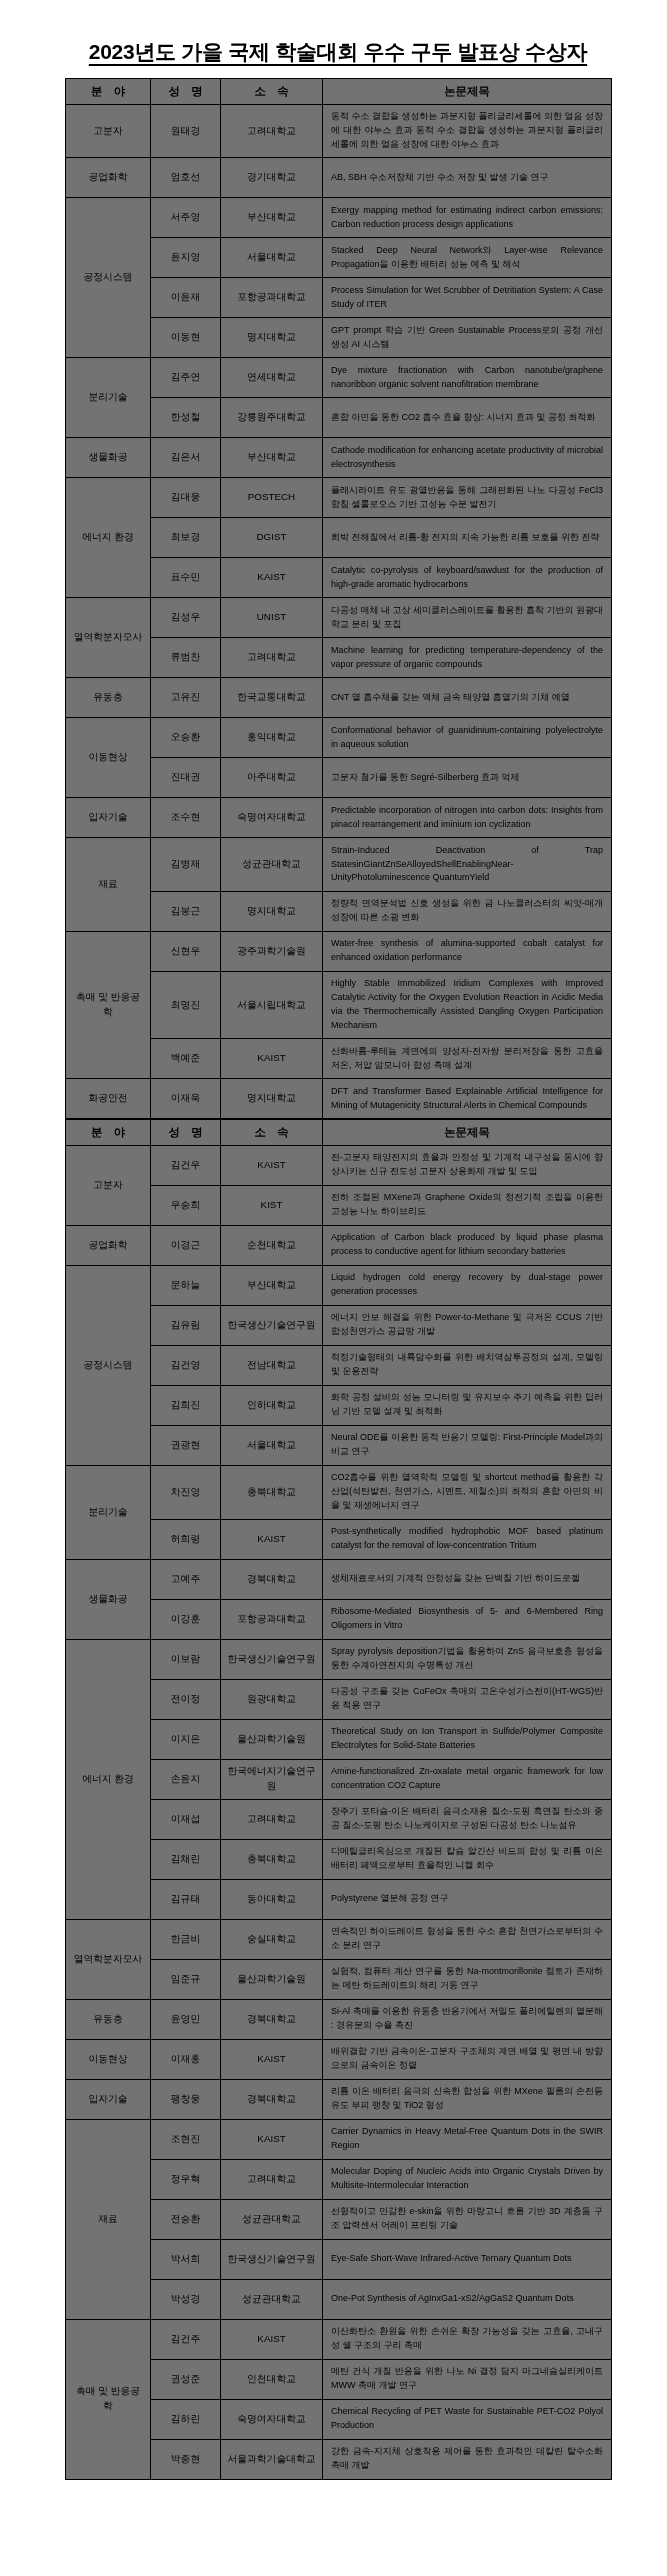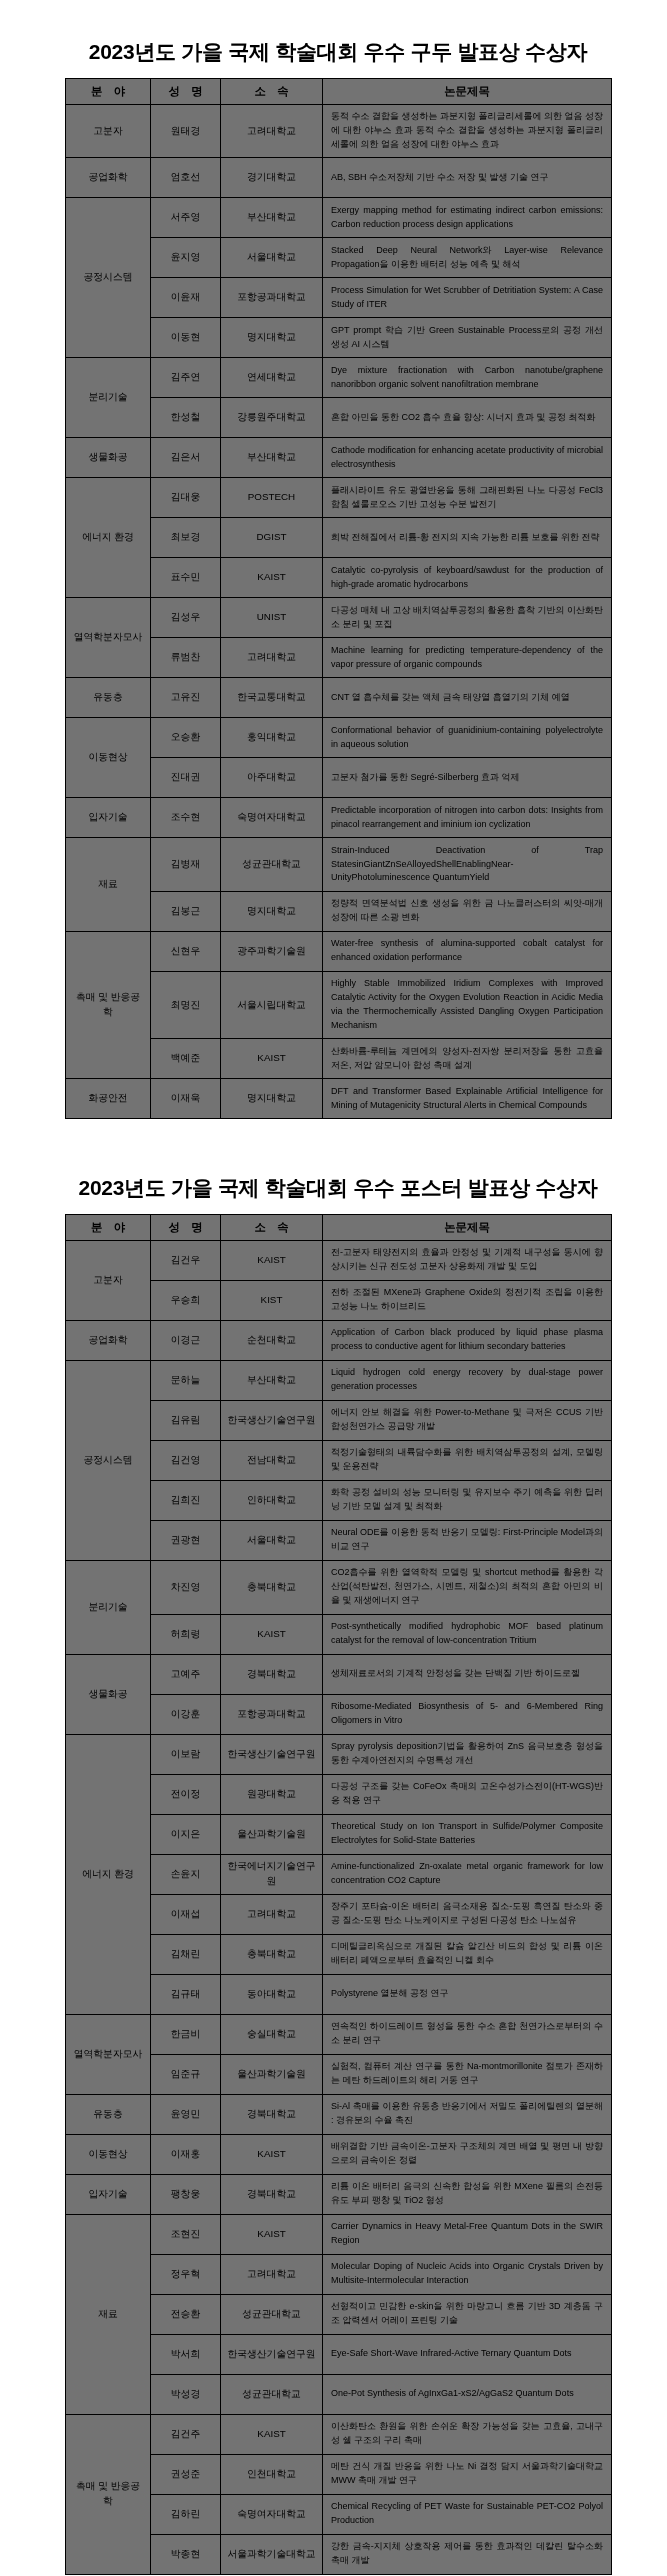--- a/index.html
+++ b/index.html
@@ -15,20 +15,21 @@
     padding: 38px 57px 63px 65px;
     background: #ffffff;
   }
   .doc-title {
     width: 546px;
     font-size: 21px;
     font-weight: 800;
     letter-spacing: -0.3px;
     text-align: center;
     margin: 0 0 12px 0;
+    text-decoration: underline;
     text-decoration-thickness: 2px;
     text-underline-offset: 4.7px;
     white-space: nowrap;
   }
   .doc-title--second {
     margin-top: 55px;
   }
   table.awards-table {
     border-collapse: collapse;
     table-layout: fixed;
@@ -156,21 +157,21 @@
           </tr>
           <tr>
             <td class="name">표수민</td>
             <td class="affiliation">KAIST</td>
             <td class="paper">Catalytic co-pyrolysis of keyboard/sawdust for the production of high-grade aromatic hydrocarbons</td>
           </tr>
           <tr>
             <td rowspan="2" class="category">열역학분자모사</td>
             <td class="name">김성우</td>
             <td class="affiliation">UNIST</td>
-            <td class="paper">다공성 매체 내 고상 배치역삼투공정의 활용한 흡착 기반의 이산화탄소 분리 및 포집</td>
+            <td class="paper">다공성 매체 내 고상 세미클러스레이트를 활용한 흡착 기반의 원광대학교 분리 및 포집</td>
           </tr>
           <tr>
             <td class="name">류범찬</td>
             <td class="affiliation">고려대학교</td>
             <td class="paper">Machine learning for predicting temperature-dependency of the vapor pressure of organic compounds</td>
           </tr>
           <tr>
             <td rowspan="1" class="category">유동층</td>
             <td class="name">고유진</td>
             <td class="affiliation">한국교통대학교</td>
@@ -224,21 +225,20 @@
             <td rowspan="1" class="category">화공안전</td>
             <td class="name">이재욱</td>
             <td class="affiliation">명지대학교</td>
             <td class="paper">DFT and Transformer Based Explainable Artificial Intelligence for Mining of Mutagenicity Structural Alerts in Chemical Compounds</td>
           </tr>
         </tbody>
     </table>
   </section>
 
   <section>
-    <h1 class="doc-title doc-title--second">2023년도 가을 국제 학술대회 우수 포스터 발표상 수상자</h1>
     <table class="awards-table">
       <colgroup>
         <col class="c0">
           <col class="c1">
           <col class="c2">
           <col class="c3">
       </colgroup>
       <thead>
           <tr>
             <th>분　야</th>
@@ -406,21 +406,21 @@
           </tr>
           <tr>
             <td rowspan="4" class="category">촉매 및 반응공학</td>
             <td class="name">김건주</td>
             <td class="affiliation">KAIST</td>
             <td class="paper">이산화탄소 환원을 위한 손쉬운 확장 가능성을 갖는 고효율, 고내구성 쉘 구조의 구리 촉매</td>
           </tr>
           <tr>
             <td class="name">권성준</td>
             <td class="affiliation">인천대학교</td>
-            <td class="paper">메탄 건식 개질 반응을 위한 나노 Ni 결정 담지 서울과학기술대학교 MWW 촉매 개발 연구</td>
+            <td class="paper">메탄 건식 개질 반응을 위한 나노 Ni 결정 담지 마그네슘실리케이트 MWW 촉매 개발 연구</td>
           </tr>
           <tr>
             <td class="name">김하린</td>
             <td class="affiliation">숙명여자대학교</td>
             <td class="paper">Chemical Recycling of PET Waste for Sustainable PET-CO2 Polyol Production</td>
           </tr>
           <tr>
             <td class="name">박종현</td>
             <td class="affiliation">서울과학기술대학교</td>
             <td class="paper">강한 금속-지지체 상호작용 제어를 통한 효과적인 데칼린 탈수소화 촉매 개발</td>

